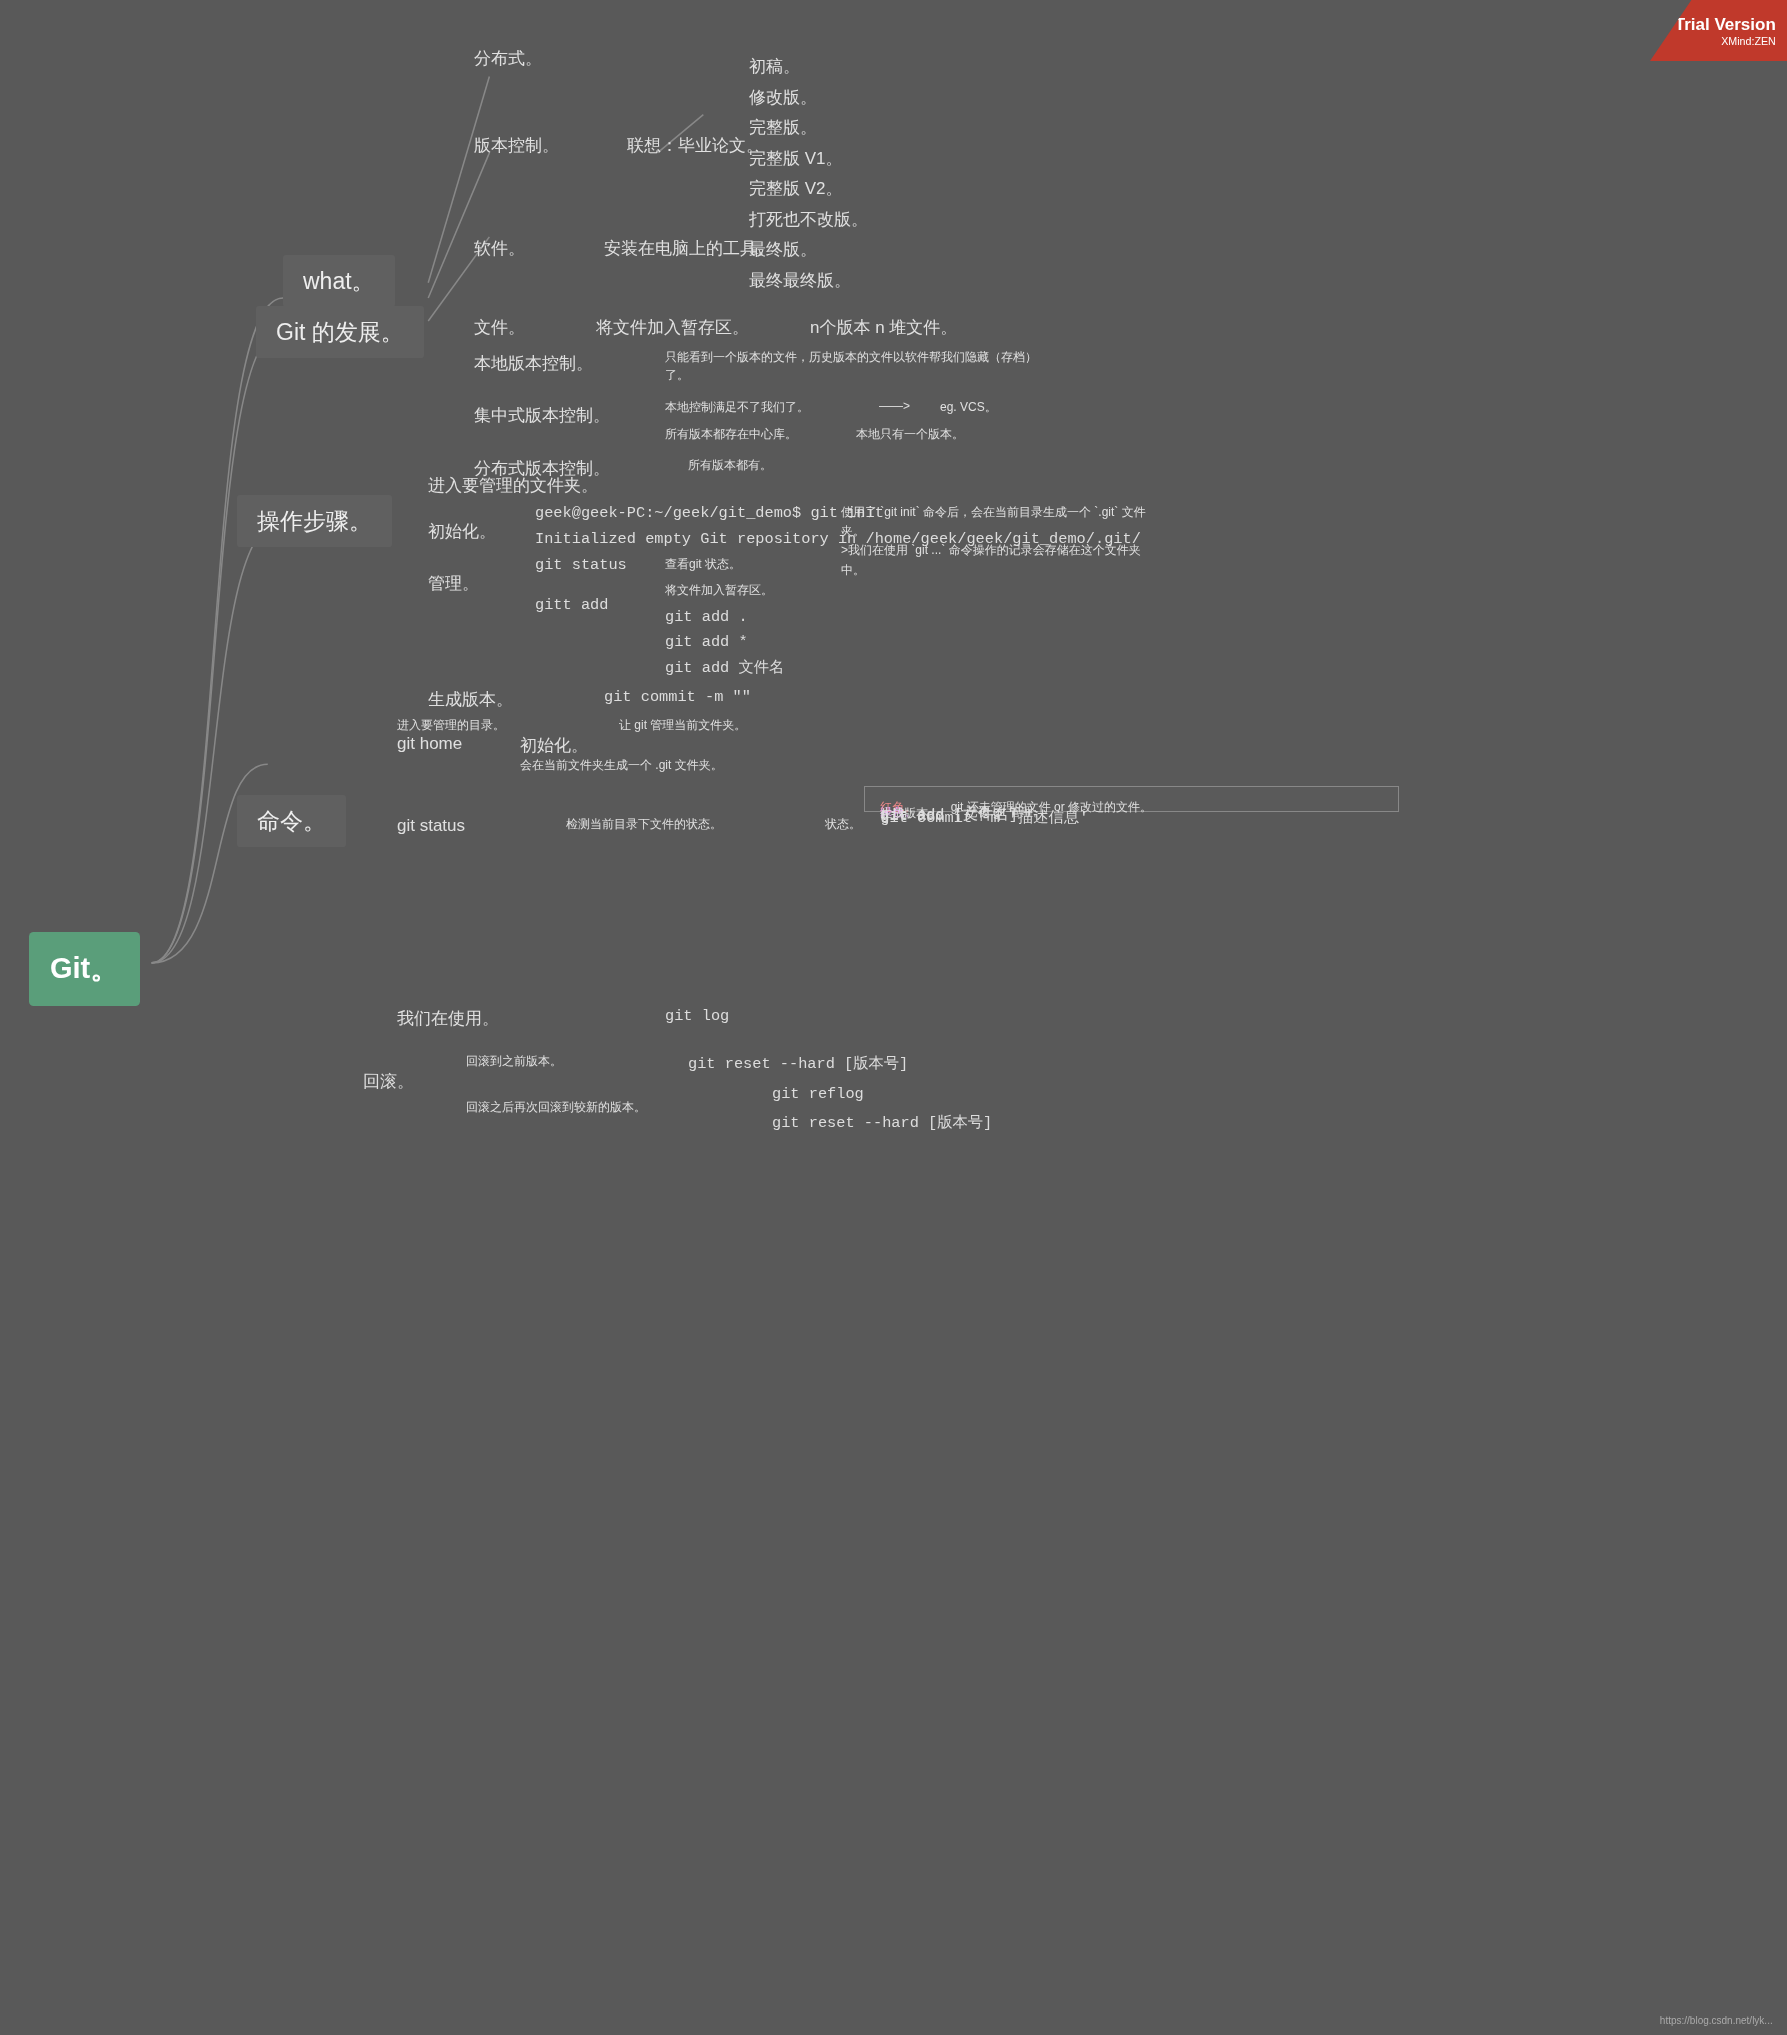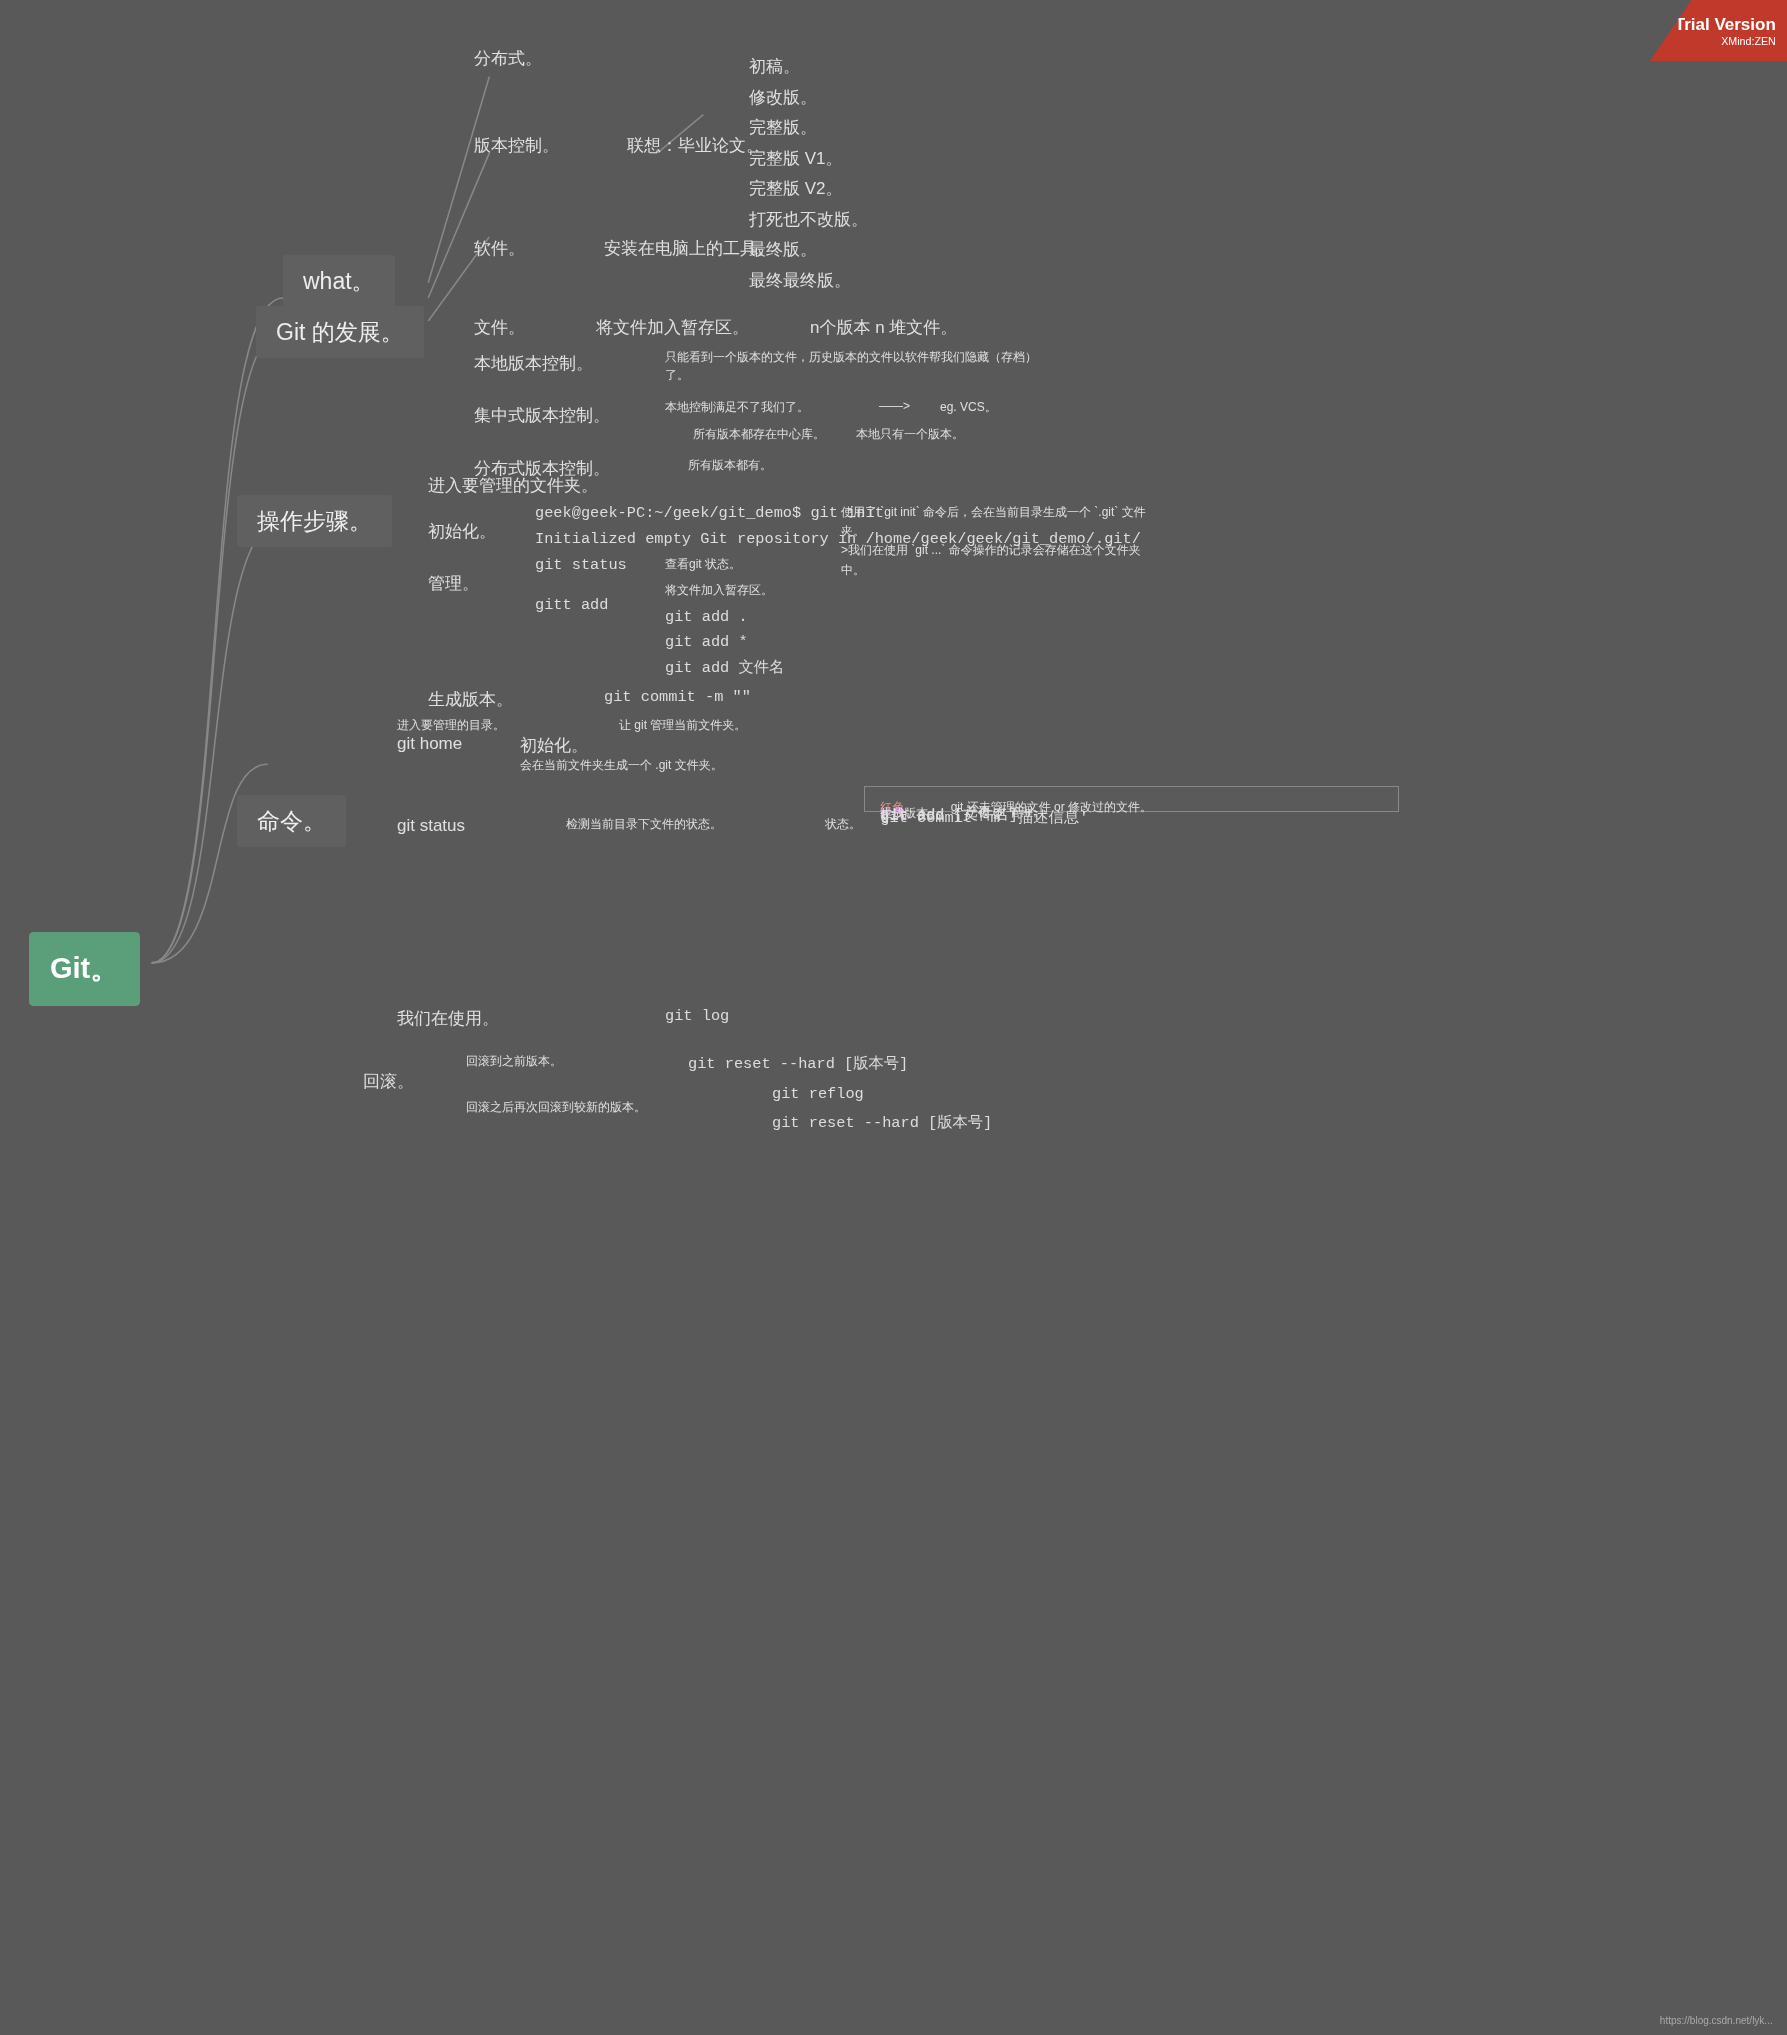--- a/index.html
+++ b/index.html
@@ -208,21 +208,21 @@
   </div>
   <div class="node-text small" style="left:665px; top:399px;">
     <span>本地控制满足不了我们了。</span>
   </div>
   <div class="node-text small" style="left:879px; top:399px;">
     <span>——&gt;</span>
   </div>
   <div class="node-text small" style="left:940px; top:399px;">
     <span>eg. VCS。</span>
   </div>
-  <div class="node-text small" style="left:665px; top:426px;margin-left:28px;">
+  <div class="node-text small" style="left:665px; top:426px;">
     <span>所有版本都存在中心库。</span>
   </div>
   <div class="node-text small" style="left:856px; top:426px;">
     <span>本地只有一个版本。</span>
   </div>
 
   <div class="node-text" style="left:474px; top:457px;">
     <span>分布式版本控制。</span>
   </div>
   <div class="node-text small" style="left:688px; top:457px;">

